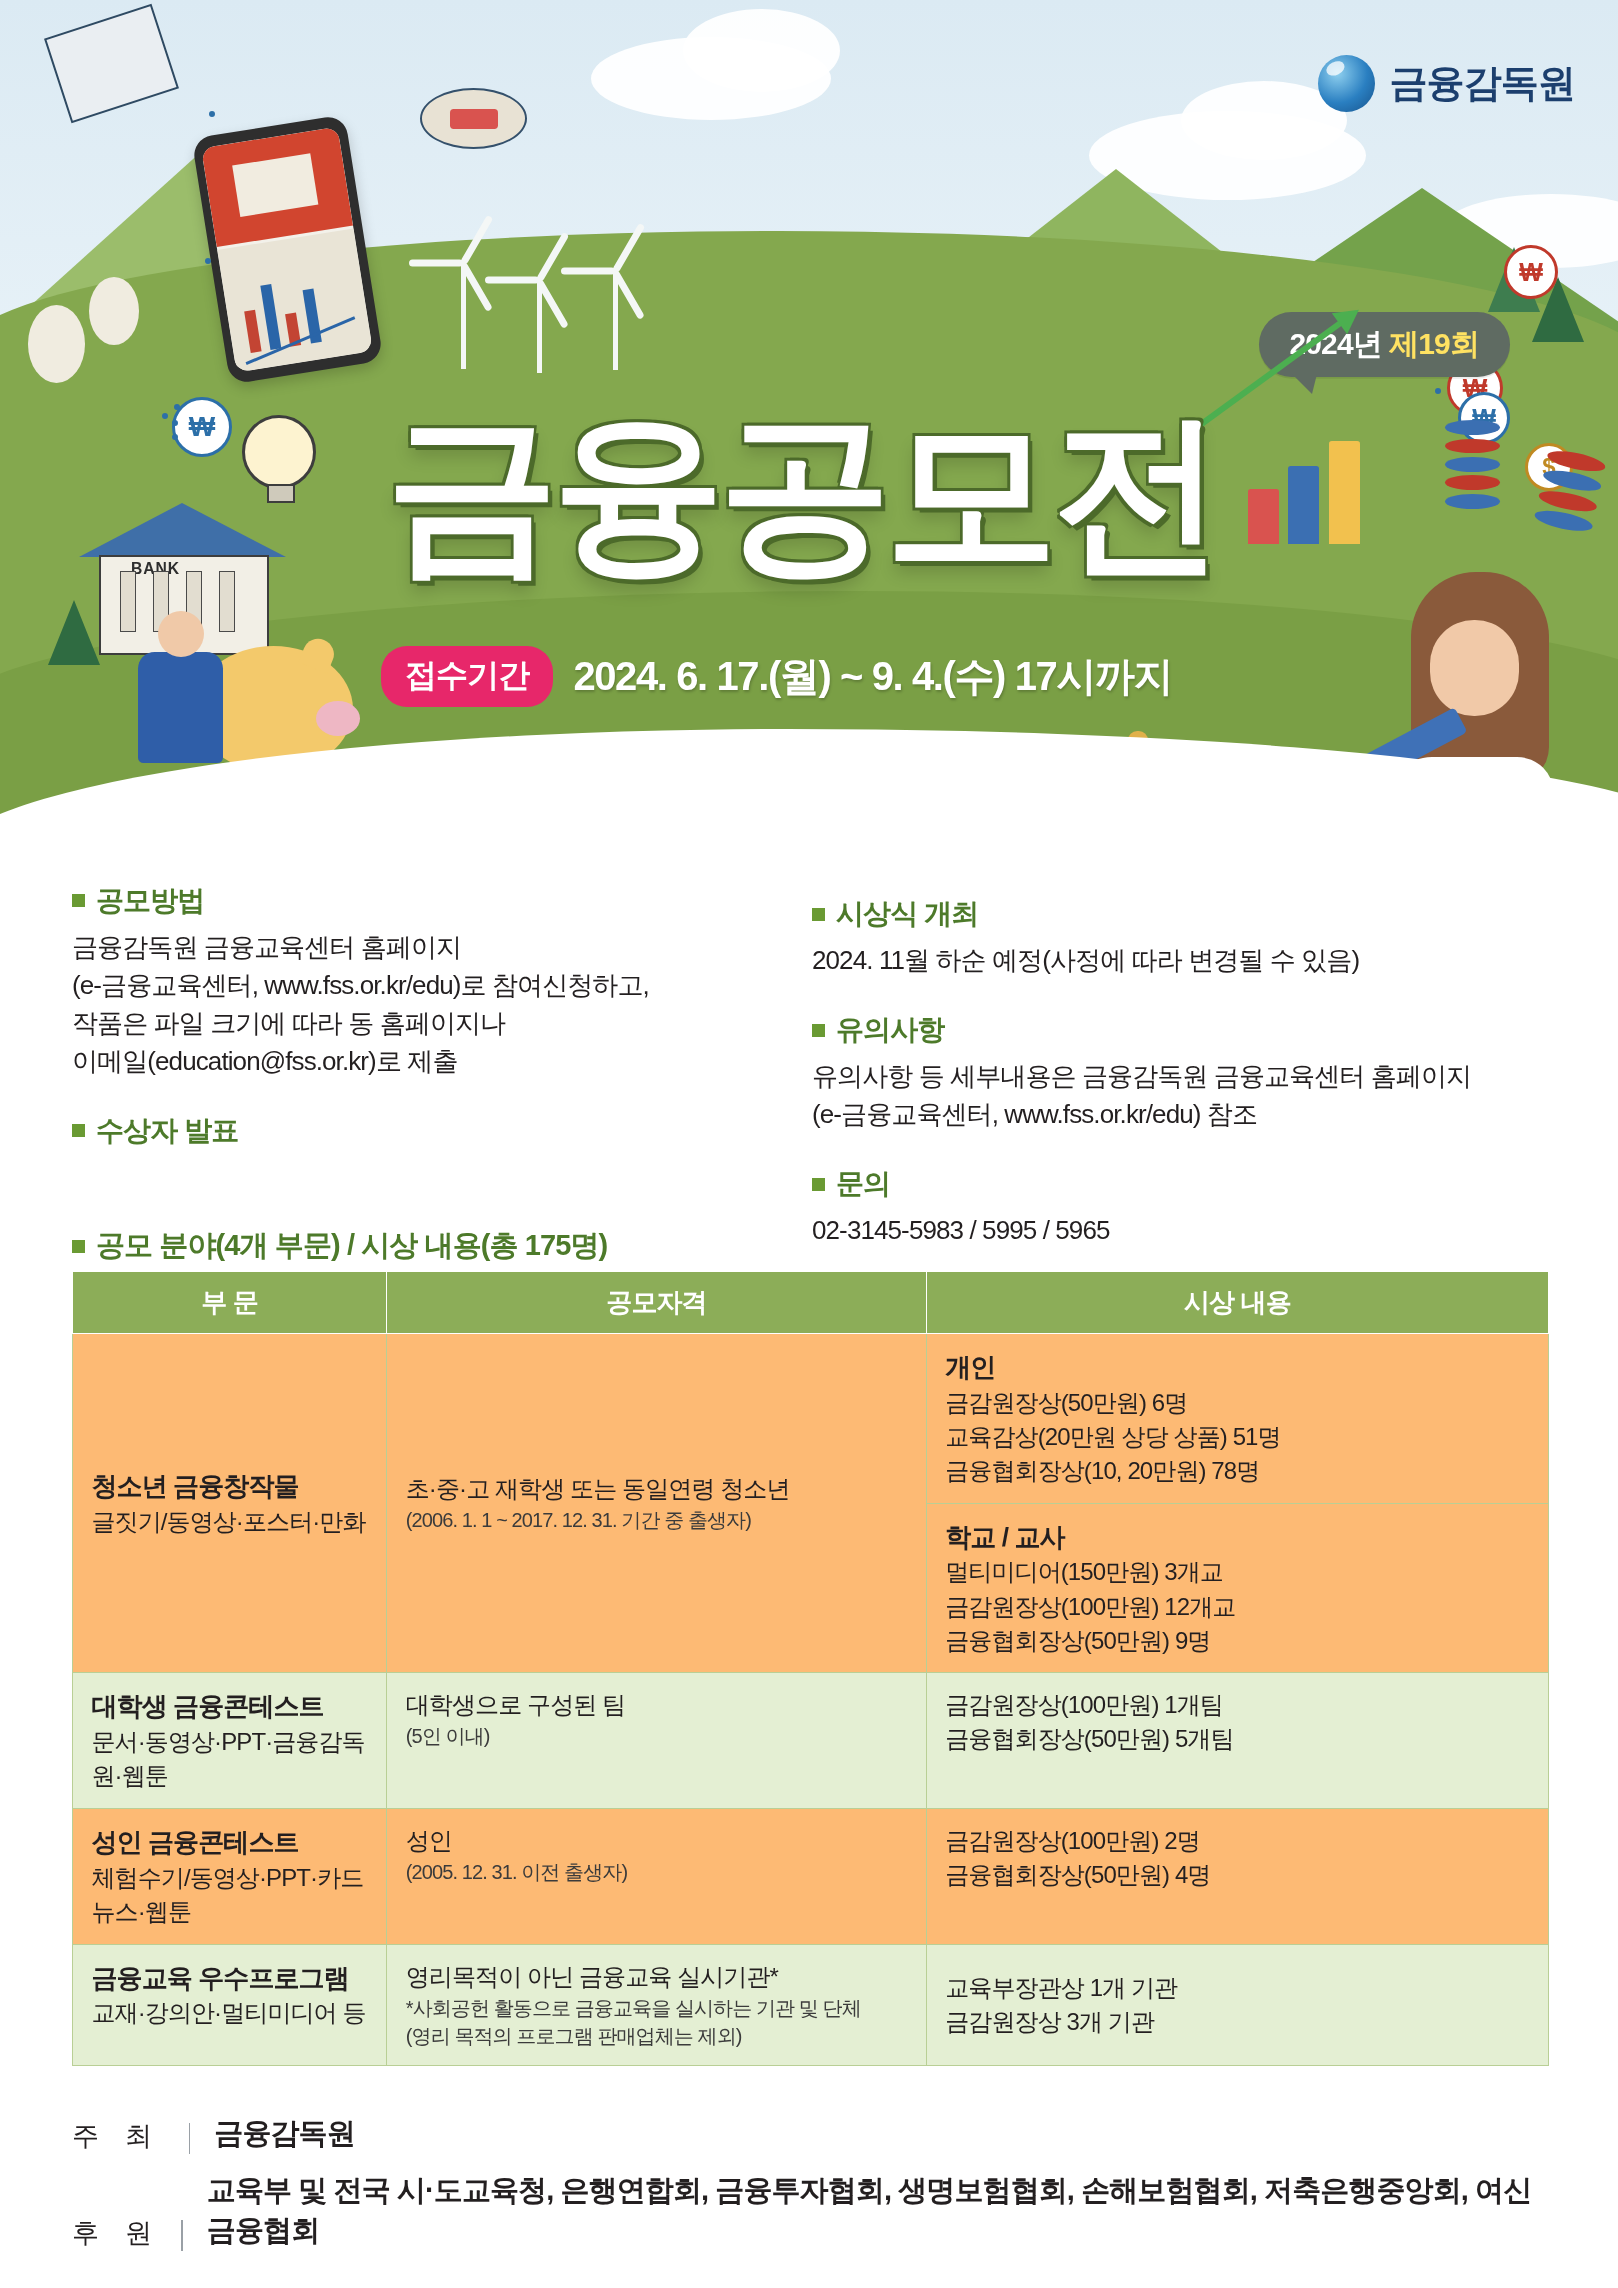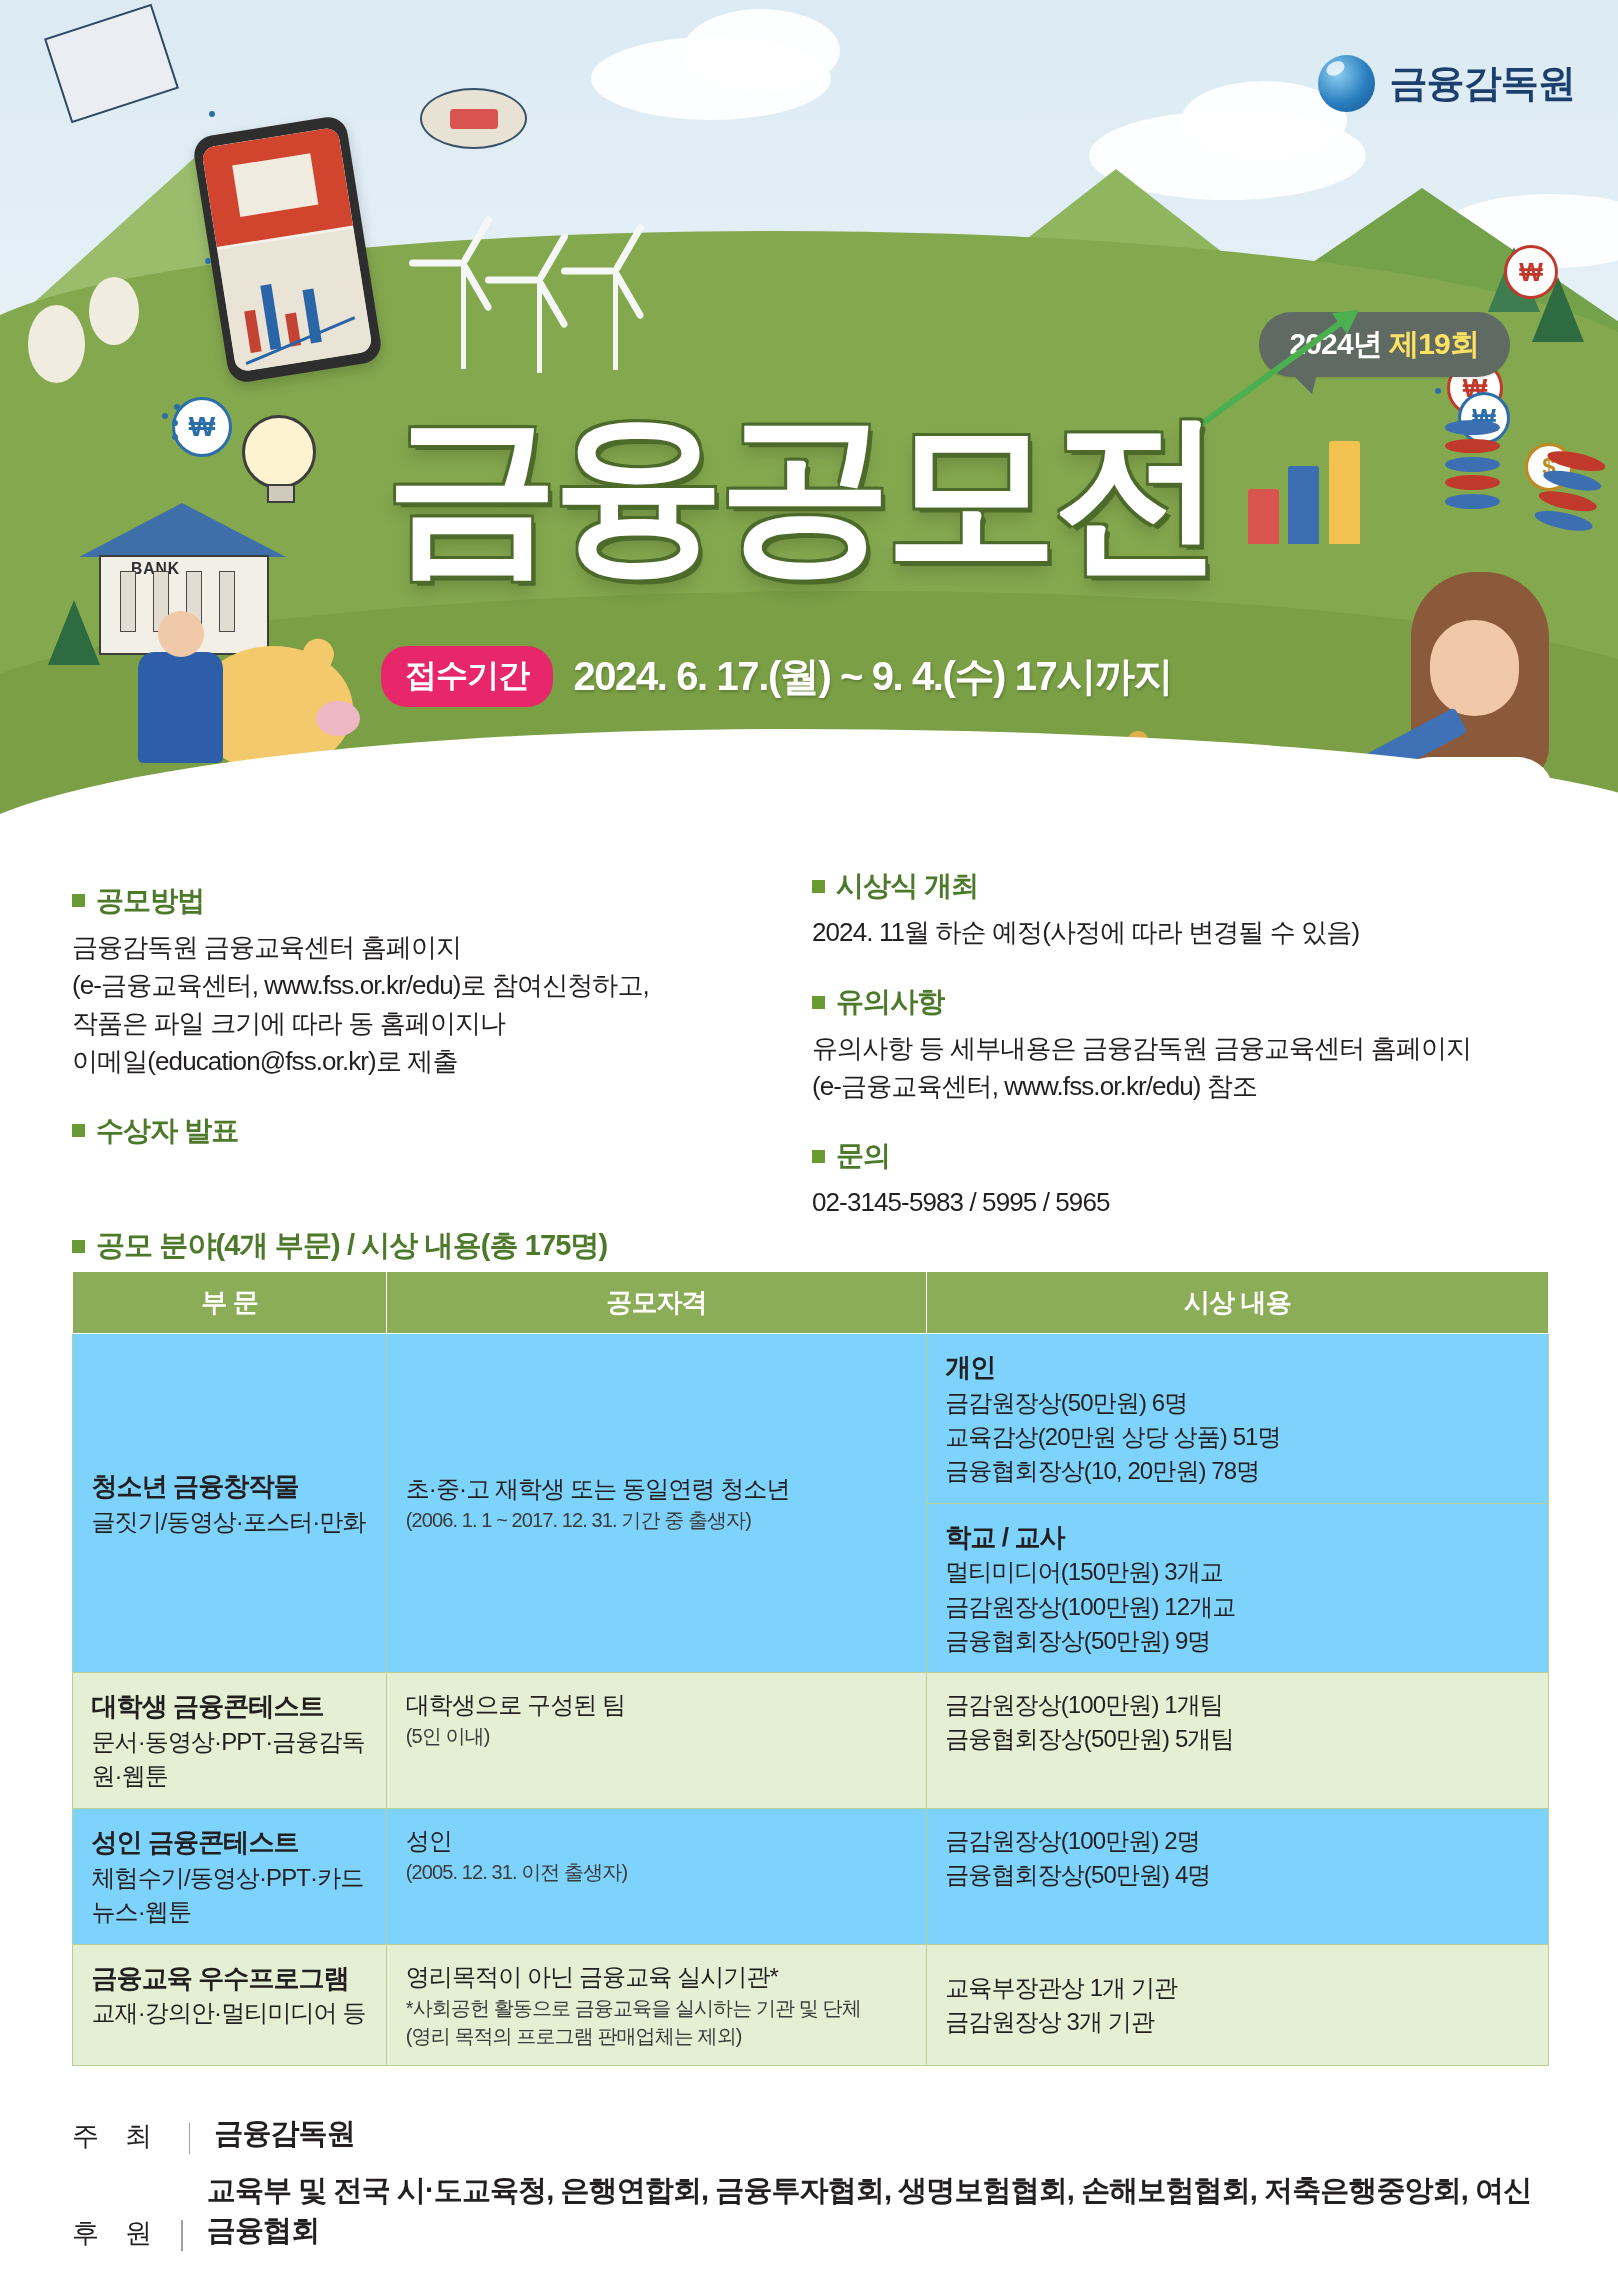--- a/index.html
+++ b/index.html
@@ -103,36 +103,36 @@
   .arrow-up:after{content:"";position:absolute;right:-9.2px;top:-10px;width:0;height:0;border-top:13px solid transparent;border-bottom:13px solid transparent;border-left:24px solid #4caf50;}
   .minibar{position:absolute;bottom:0;border-radius:2.8px 2.8px 0 0;}
 
   .podium-group{position:absolute;right:240px;top:729px;width:277px;height:111px;}
   .pod{position:absolute;bottom:0;border-radius:3.7px;}
   .pod-person{position:absolute;width:20px;height:37px;border-radius:9.2px 9.2px 2.8px 2.8px;}
 
   
   .content{position:absolute;left:0;top:863px;width:1619px;}
   .col-left{position:absolute;left:72px;top:18.5px;width:701px;}
-  .col-right{position:absolute;left:812px;top:4px;width:738px;}
+  .col-right{position:absolute;left:812px;top:32px;width:738px;}
 
   .sec-title{font-size:28px;font-weight:bold;color:#4d7a2a;letter-spacing:-0.9px;margin:0 0 9.2px 0;
      display:flex;align-items:center;gap:11px;}
   .sq{display:inline-block;width:13px;height:13px;background:#6a9a33;}
   .sec-body{font-size:26px;line-height:1.46;color:#231f20;letter-spacing:-0.9px;margin:0 0 31px 0;}
   .sec-body div{white-space:nowrap;}
 
   
   .table-head-title{position:absolute;left:72px;top:363px;font-size:29px;font-weight:bold;color:#4d7a2a;
      letter-spacing:-0.9px;display:flex;align-items:center;gap:11px;}
   table.fields{position:absolute;left:72px;top:408px;width:1477px;border-collapse:collapse;
      font-size:24px;letter-spacing:-0.9px;}
   table.fields th{background:#8cad58;color:#ffffff;font-size:26px;font-weight:bold;padding:13px 0;
      border:0.9px solid #ffffff;text-align:center;}
-  table.fields td{border:0.9px solid #b9cf95;padding:14.8px 18.5px;vertical-align:top;line-height:1.42;background:#7dd3fc;}
+  table.fields td{border:0.9px solid #b9cf95;padding:14.8px 18.5px;vertical-align:top;line-height:1.42;background:#fdba74;}
   table.fields tr.alt td{background:#e4efd3;}
   .cell-strong{font-weight:bold;font-size:26px;}
   .cell-sub{font-size:24px;}
   .small-note{font-size:20px;color:#3b3b3b;}
   .mid-center{vertical-align:middle !important;}
 
   
   .footer{position:absolute;left:72px;top:2114px;width:1477px;font-size:27px;letter-spacing:-0.9px;}
   .foot-row{display:flex;align-items:flex-end;margin-bottom:16.6px;}
   .foot-label{width:111px;color:#231f20;letter-spacing:9.2px;}

